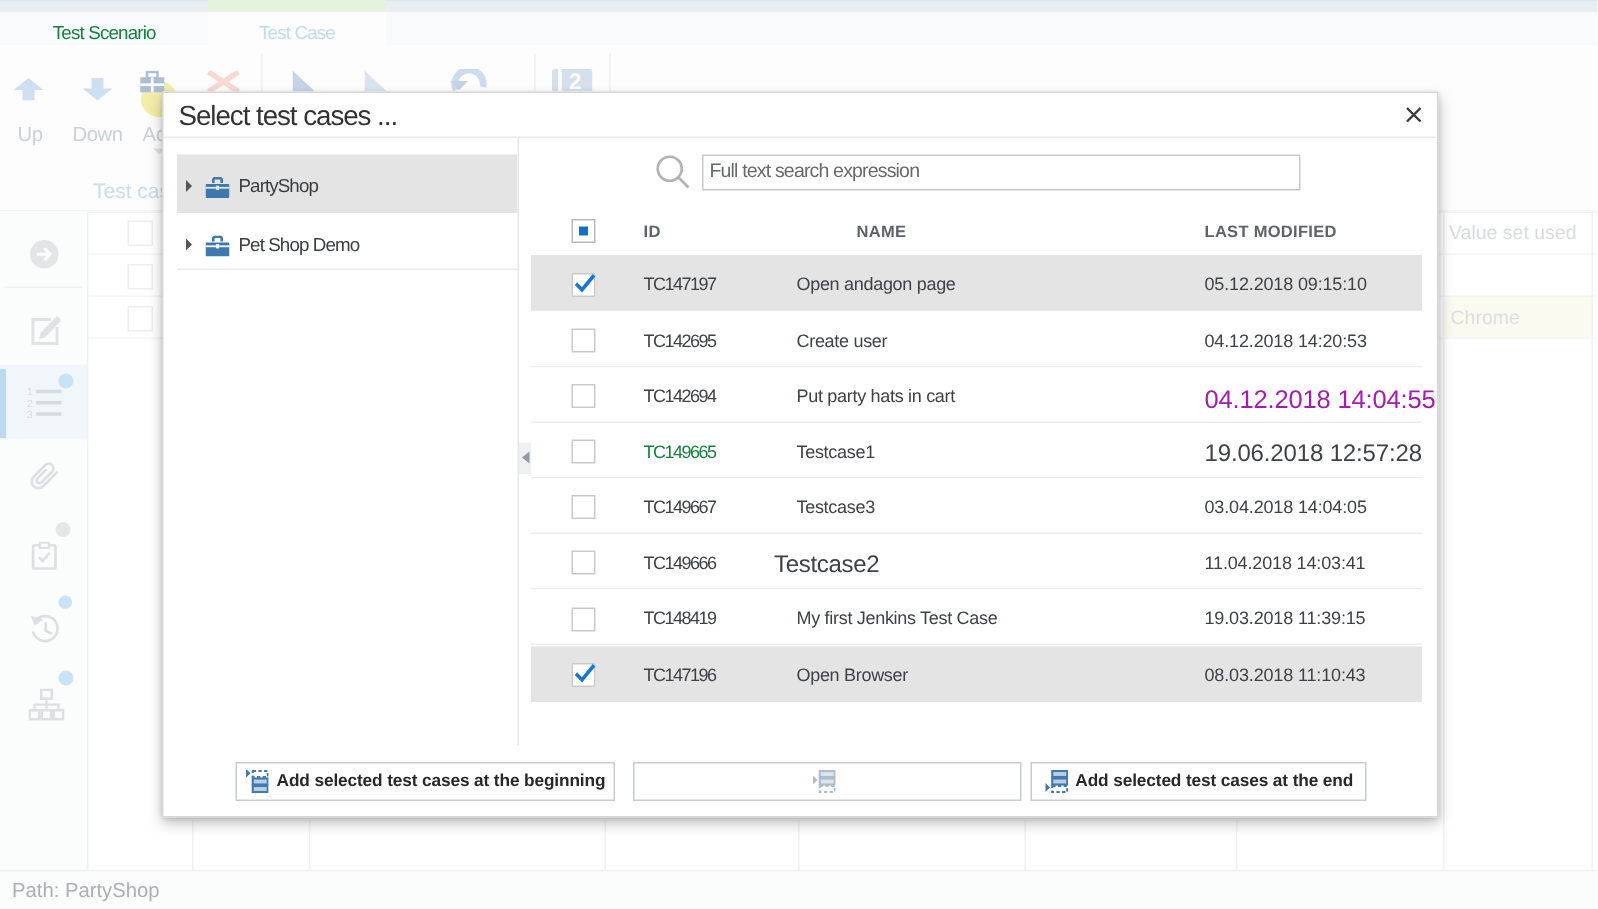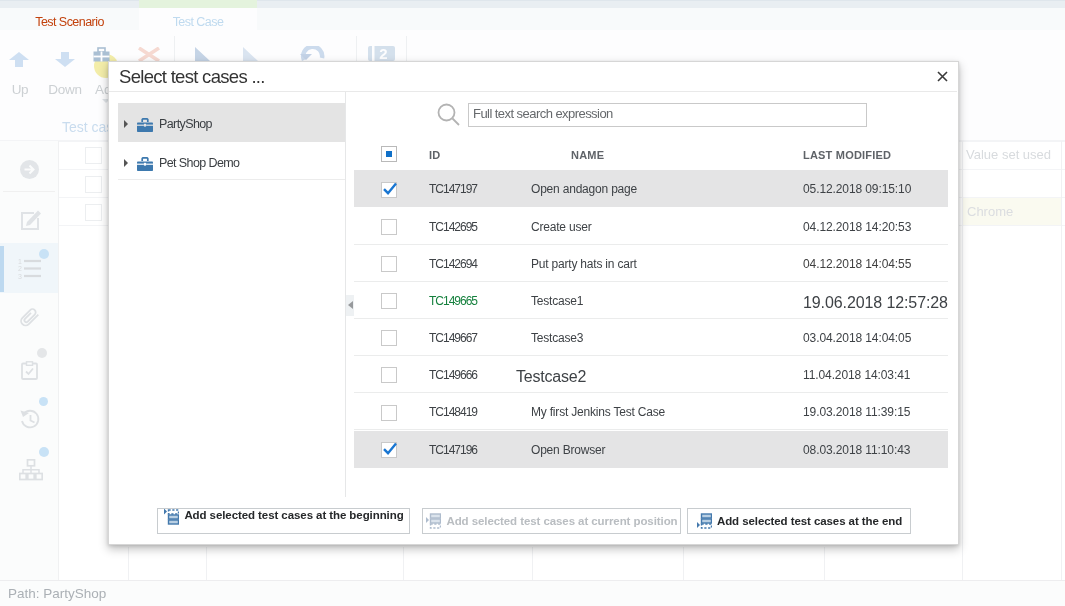--- a/index.html
+++ b/index.html
@@ -8,21 +8,21 @@
   .abs{position:absolute;}
 </style>
 </head>
 <body>
 
 <div class="abs" style="left:0;top:0;width:1065px;height:30px;background:#f8fafb;"></div>
 <div class="abs" style="left:0;top:0;width:1065px;height:8px;background:#e9eef2;"></div>
 <div class="abs" style="left:0;top:0;width:1065px;height:1px;background:#dfe6ec;"></div>
 <div class="abs" style="left:139px;top:0;width:118px;height:8px;background:#e4f3dd;"></div>
 <div class="abs" style="left:139px;top:8px;width:118px;height:22px;background:#fdfdfe;"></div>
-<div class="abs" style="left:0;top:15px;width:139px;text-align:center;font-size:12.5px;letter-spacing:-0.55px;color:#c2410c;">Test Scenario</div>
+<div class="abs" style="left:0;top:15px;width:139px;text-align:center;font-size:12.5px;letter-spacing:-0.55px;color:#15803d;">Test Scenario</div>
 <div class="abs" style="left:139px;top:15px;width:118px;text-align:center;font-size:12.5px;letter-spacing:-0.55px;color:#bfdaef;">Test Case</div>
 
 <div class="abs" style="left:0;top:30px;width:1065px;height:110px;background:#fdfdfe;"></div>
 
 <svg class="abs" style="left:9px;top:52px;" width="20" height="15" viewBox="0 0 20 15">
   <path d="M10 0 L20 8 L14 8 L14 15 L6 15 L6 8 L0 8 Z" fill="#cedff2"></path>
 </svg>
 <div class="abs" style="left:0px;top:82px;width:40px;text-align:center;font-size:13.5px;letter-spacing:-0.3px;color:#ccd0d3;">Up</div>
 
 <svg class="abs" style="left:55px;top:52px;" width="20" height="15" viewBox="0 0 20 15">
@@ -220,21 +220,21 @@
     <div class="abs" style="left:803px;top:181.9px;font-size:12px;color:#3e4246;letter-spacing:-0.1px;">05.12.2018 09:15:10</div>
     <div class="abs" style="left:354px;top:207.6px;width:594px;height:37.1px;background:#fff;border-bottom:1px solid #ebecec;box-sizing:border-box;"></div>
     <div class="abs" style="left:381px;top:218.9px;width:14px;height:14px;border:1px solid #c9c9c9;background:#fff;"></div>
     <div class="abs" style="left:429px;top:219.6px;font-size:12px;color:#3e4246;letter-spacing:-1.0px;">TC142695</div>
     <div class="abs" style="left:531px;top:219.6px;font-size:12px;color:#3e4246;letter-spacing:-0.2px;">Create user</div>
     <div class="abs" style="left:803px;top:219.6px;font-size:12px;color:#3e4246;letter-spacing:-0.1px;">04.12.2018 14:20:53</div>
     <div class="abs" style="left:354px;top:244.7px;width:594px;height:37.1px;background:#fff;border-bottom:1px solid #ebecec;box-sizing:border-box;"></div>
     <div class="abs" style="left:381px;top:256.0px;width:14px;height:14px;border:1px solid #c9c9c9;background:#fff;"></div>
     <div class="abs" style="left:429px;top:256.7px;font-size:12px;color:#3e4246;letter-spacing:-1.0px;">TC142694</div>
     <div class="abs" style="left:531px;top:256.7px;font-size:12px;color:#3e4246;letter-spacing:-0.2px;">Put party hats in cart</div>
-    <div class="abs" style="left:803px;top:256.7px;font-size:12px;color:#404040;letter-spacing:-0.1px;">04.12.2018 14:04:55</div>
+    <div class="abs" style="left:803px;top:256.7px;font-size:17px;color:#a21caf;letter-spacing:-0.1px;">04.12.2018 14:04:55</div>
     <div class="abs" style="left:354px;top:281.9px;width:594px;height:37.1px;background:#fff;border-bottom:1px solid #ebecec;box-sizing:border-box;"></div>
     <div class="abs" style="left:381px;top:293.2px;width:14px;height:14px;border:1px solid #c9c9c9;background:#fff;"></div>
     <div class="abs" style="left:429px;top:293.9px;font-size:12px;color:#15803d;letter-spacing:-1.0px;">TC149665</div>
     <div class="abs" style="left:531px;top:293.9px;font-size:12px;color:#3e4246;letter-spacing:-0.2px;">Testcase1</div>
     <div class="abs" style="left:803px;top:293.9px;font-size:16px;color:#3e4246;letter-spacing:-0.1px;">19.06.2018 12:57:28</div>
     <div class="abs" style="left:354px;top:319.0px;width:594px;height:37.1px;background:#fff;border-bottom:1px solid #ebecec;box-sizing:border-box;"></div>
     <div class="abs" style="left:381px;top:330.3px;width:14px;height:14px;border:1px solid #c9c9c9;background:#fff;"></div>
     <div class="abs" style="left:429px;top:331.0px;font-size:12px;color:#3e4246;letter-spacing:-1.0px;">TC149667</div>
     <div class="abs" style="left:531px;top:331.0px;font-size:12px;color:#3e4246;letter-spacing:-0.2px;">Testcase3</div>
     <div class="abs" style="left:803px;top:331.0px;font-size:12px;color:#3e4246;letter-spacing:-0.1px;">03.04.2018 14:04:05</div>
@@ -253,37 +253,36 @@
       <svg width="17" height="15" viewBox="0 0 17 15" style="position:absolute;left:-1px;top:-2px;">
         <path d="M3 8.2 L7 12.2 L15 2.5" stroke="#1976d2" stroke-width="2.4" fill="none"></path>
       </svg>
     </div>
     <div class="abs" style="left:429px;top:442.5px;font-size:12px;color:#3e4246;letter-spacing:-1.0px;">TC147196</div>
     <div class="abs" style="left:531px;top:442.5px;font-size:12px;color:#3e4246;letter-spacing:-0.2px;">Open Browser</div>
     <div class="abs" style="left:803px;top:442.5px;font-size:12px;color:#3e4246;letter-spacing:-0.1px;">08.03.2018 11:10:43</div>
   </div>
 
 <div id="btns">
-    <div class="abs" style="left:157px;top:508px;width:253px;height:26px;border:1px solid #c8cccf;box-sizing:border-box;display:flex;justify-content:center;background:#fff;">
+    <div class="abs" style="left:157px;top:508px;width:253px;height:26px;border:1px solid #c8cccf;box-sizing:border-box;display:flex;align-items:center;justify-content:center;background:#fff;">
       <svg width="16" height="16" viewBox="0 0 16 16" style="flex:none;margin-right:5px;">
         <path d="M1 -0.5 L4 2.5 L1 5.5 Z" fill="#4479ad"></path>
         <rect x="5.5" y="1" width="10" height="4" fill="none" stroke="#4479ad" stroke-width="1.4" stroke-dasharray="2.2,1.6"></rect>
         <rect x="5.5" y="6" width="10" height="4" fill="#b9cfe3" stroke="#4479ad" stroke-width="1.4"></rect>
         <rect x="5.5" y="11" width="10" height="4" fill="#b9cfe3" stroke="#4479ad" stroke-width="1.4"></rect>
       </svg>
       <span style="font-size:11.5px;font-weight:bold;color:#26282a;letter-spacing:-0.08px;white-space:nowrap;">Add selected test cases at the beginning</span>
     </div>
     <div class="abs" style="left:422px;top:508px;width:259px;height:26px;border:1px solid #c8cccf;box-sizing:border-box;display:flex;align-items:center;justify-content:center;background:#fff;">
       <svg width="16" height="16" viewBox="0 0 16 16" style="flex:none;margin-right:5px;">
         <path d="M1 4 L4 7 L1 10 Z" fill="#aebccd"></path>
         <rect x="5.5" y="11" width="10" height="4" fill="none" stroke="#aebccd" stroke-width="1.4" stroke-dasharray="2.2,1.6"></rect>
         <rect x="5.5" y="1" width="10" height="4" fill="#dbe3ec" stroke="#aebccd" stroke-width="1.4"></rect>
         <rect x="5.5" y="6" width="10" height="4" fill="#dbe3ec" stroke="#aebccd" stroke-width="1.4"></rect>
       </svg>
-      <span style="font-size:11.5px;font-weight:bold;color:#b9bdc1;letter-spacing:-0.08px;white-space:nowrap;">Add selected test cases at current position</span>
     </div>
     <div class="abs" style="left:687px;top:508px;width:224px;height:26px;border:1px solid #c8cccf;box-sizing:border-box;display:flex;align-items:center;justify-content:center;background:#fff;">
       <svg width="16" height="16" viewBox="0 0 16 16" style="flex:none;margin-right:5px;">
         <path d="M1 9 L4 12 L1 15 Z" fill="#4479ad"></path>
         <rect x="5.5" y="11" width="10" height="4" fill="none" stroke="#4479ad" stroke-width="1.4" stroke-dasharray="2.2,1.6"></rect>
         <rect x="5.5" y="1" width="10" height="4" fill="#b9cfe3" stroke="#4479ad" stroke-width="1.4"></rect>
         <rect x="5.5" y="6" width="10" height="4" fill="#b9cfe3" stroke="#4479ad" stroke-width="1.4"></rect>
       </svg>
       <span style="font-size:11.5px;font-weight:bold;color:#26282a;letter-spacing:-0.08px;white-space:nowrap;">Add selected test cases at the end</span>
     </div>

